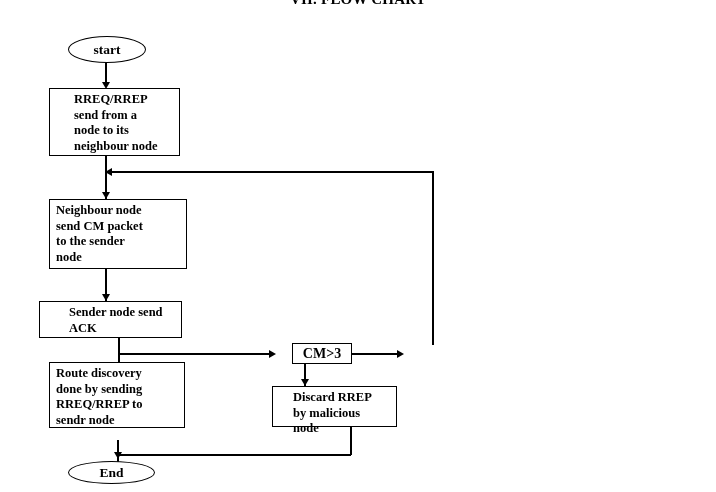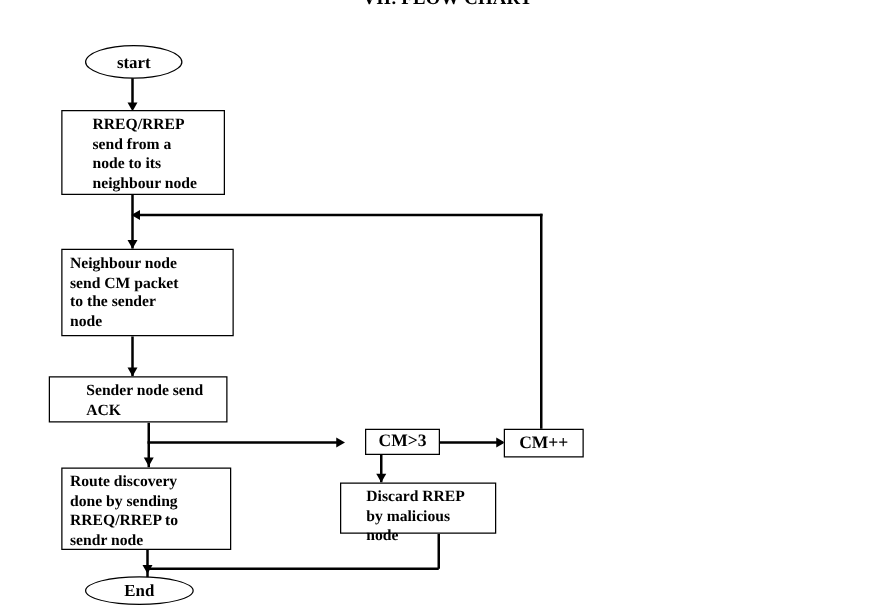--- a/index.html
+++ b/index.html
@@ -137,26 +137,25 @@
   <div class="arrow arrow-down" style="left:115px; top:366px;"></div>
 
   <div class="ln lnh" style="left:118px; top:353px; width:152px; height:1.5px;"></div>
   <div class="arrow arrow-right" style="left:269px; top:350px;"></div>
 
   <div class="node centered" style="left:276px; top:343px; width:60px; height:21px;margin-left:16px;">CM&gt;3</div>
 
   <div class="ln lnh" style="left:336px; top:353px; width:66px; height:1.5px;"></div>
   <div class="arrow arrow-right" style="left:397px; top:350px;"></div>
 
-  <div class="node centered" style="left:403px; top:343px; width:64px; height:23px;">CM++</div>
 
   <div class="ln lnv" style="left:304px; top:364px; width:1.5px; height:22px;"></div>
   <div class="arrow arrow-down" style="left:301px; top:379px;"></div>
 
-  <div class="node" style="left:49px; top:374px; width:136px; height:66px;">Route discovery
+  <div class="node" style="left:49px; top:362px; width:136px; height:66px;">Route discovery
 done by sending
 RREQ/RREP to
 sendr node</div>
 
   <div class="node" style="left:272px; top:386px; width:125px; height:41px;padding-left:20px;">Discard RREP
 by malicious
 node</div>
 
   <div class="ln lnv" style="left:117px; top:440px; width:1.5px; height:22px;"></div>
   <div class="arrow arrow-down" style="left:114px; top:452px;"></div>

